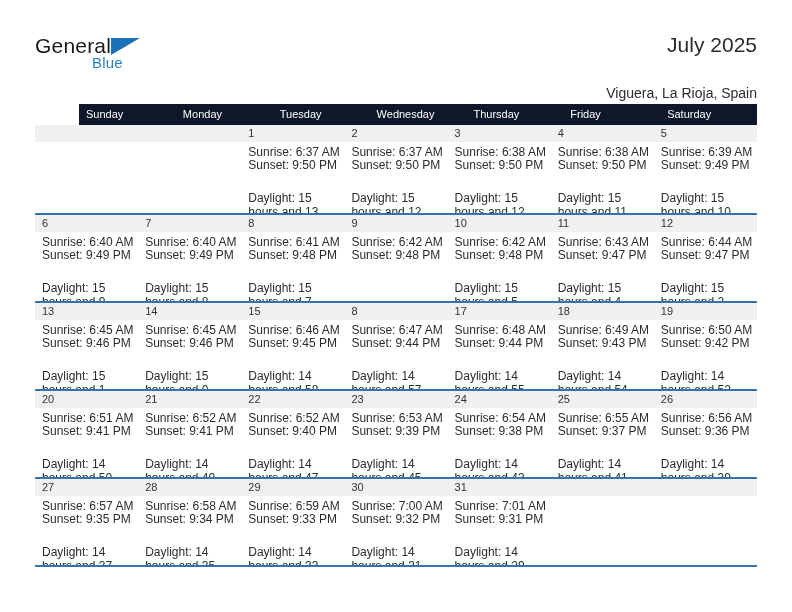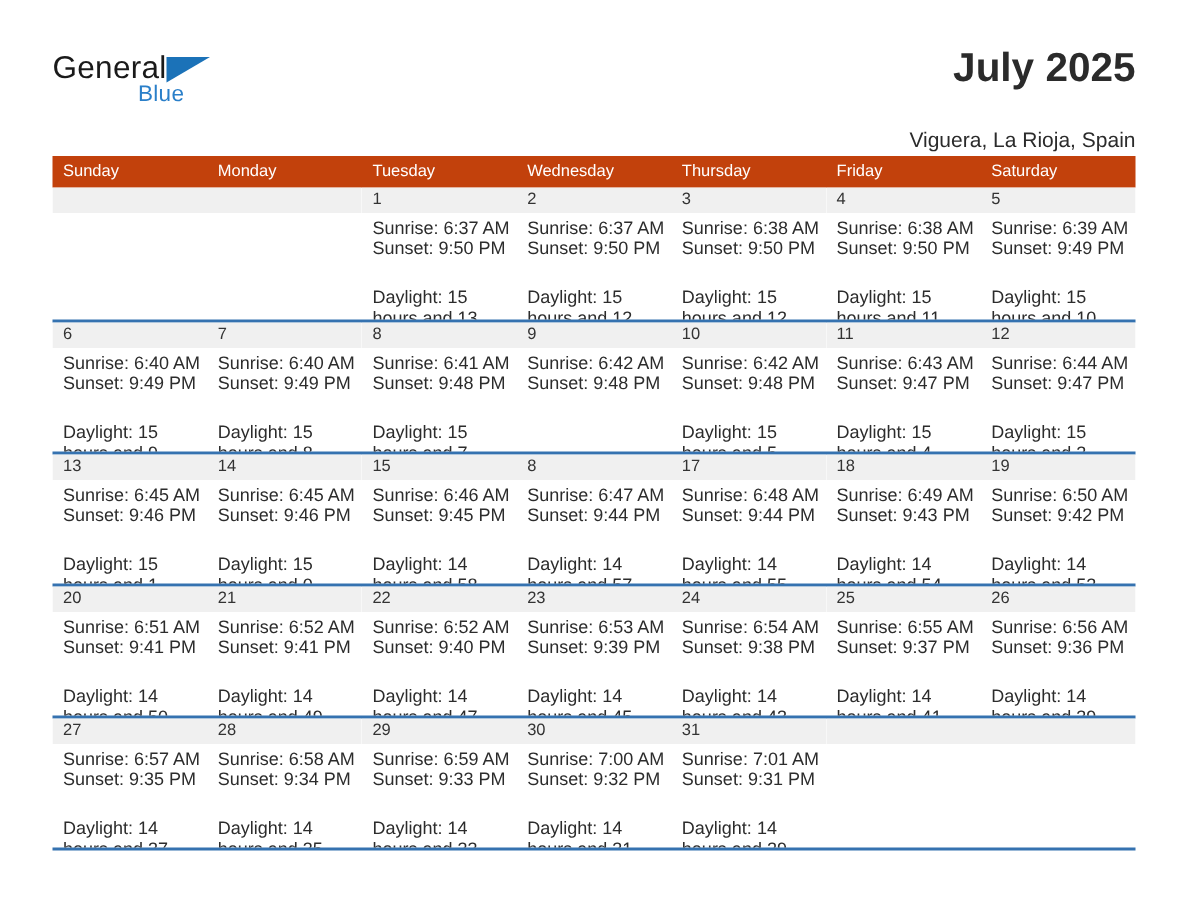--- a/index.html
+++ b/index.html
@@ -64,45 +64,46 @@
     letter-spacing: 0.2px;
   }
 
   .title-block {
     position: absolute;
     right: 0;
     top: 0;
     text-align: right;
   }
   .cal-title {
-    font-size: 27px;
+    font-size: 21px;
     color: #2b2b2b;
-    font-weight: bold;
+    font-weight: normal;
     line-height: 34px;
     white-space: nowrap;
   }
   .cal-subtitle {
     margin-top: 22px;
     font-size: 14px;
     color: #2b2b2b;
     line-height: 18px;
     white-space: nowrap;
   }
 
   
   .calendar {
     position: absolute;
     left: 35px;
     top: 104px;
     width: 722px;
   }
   .weekday-row {
     display: flex;
-    background: #c2410c;
+    background: #0f172a;
     height: 21px;
+    margin-left: 44px;
   }
   .weekday {
     flex: 1 1 0;
     color: #ffffff;
     font-size: 11px;
     line-height: 21px;
     padding-left: 7px;
     box-sizing: border-box;
     white-space: nowrap;
     overflow: hidden;

